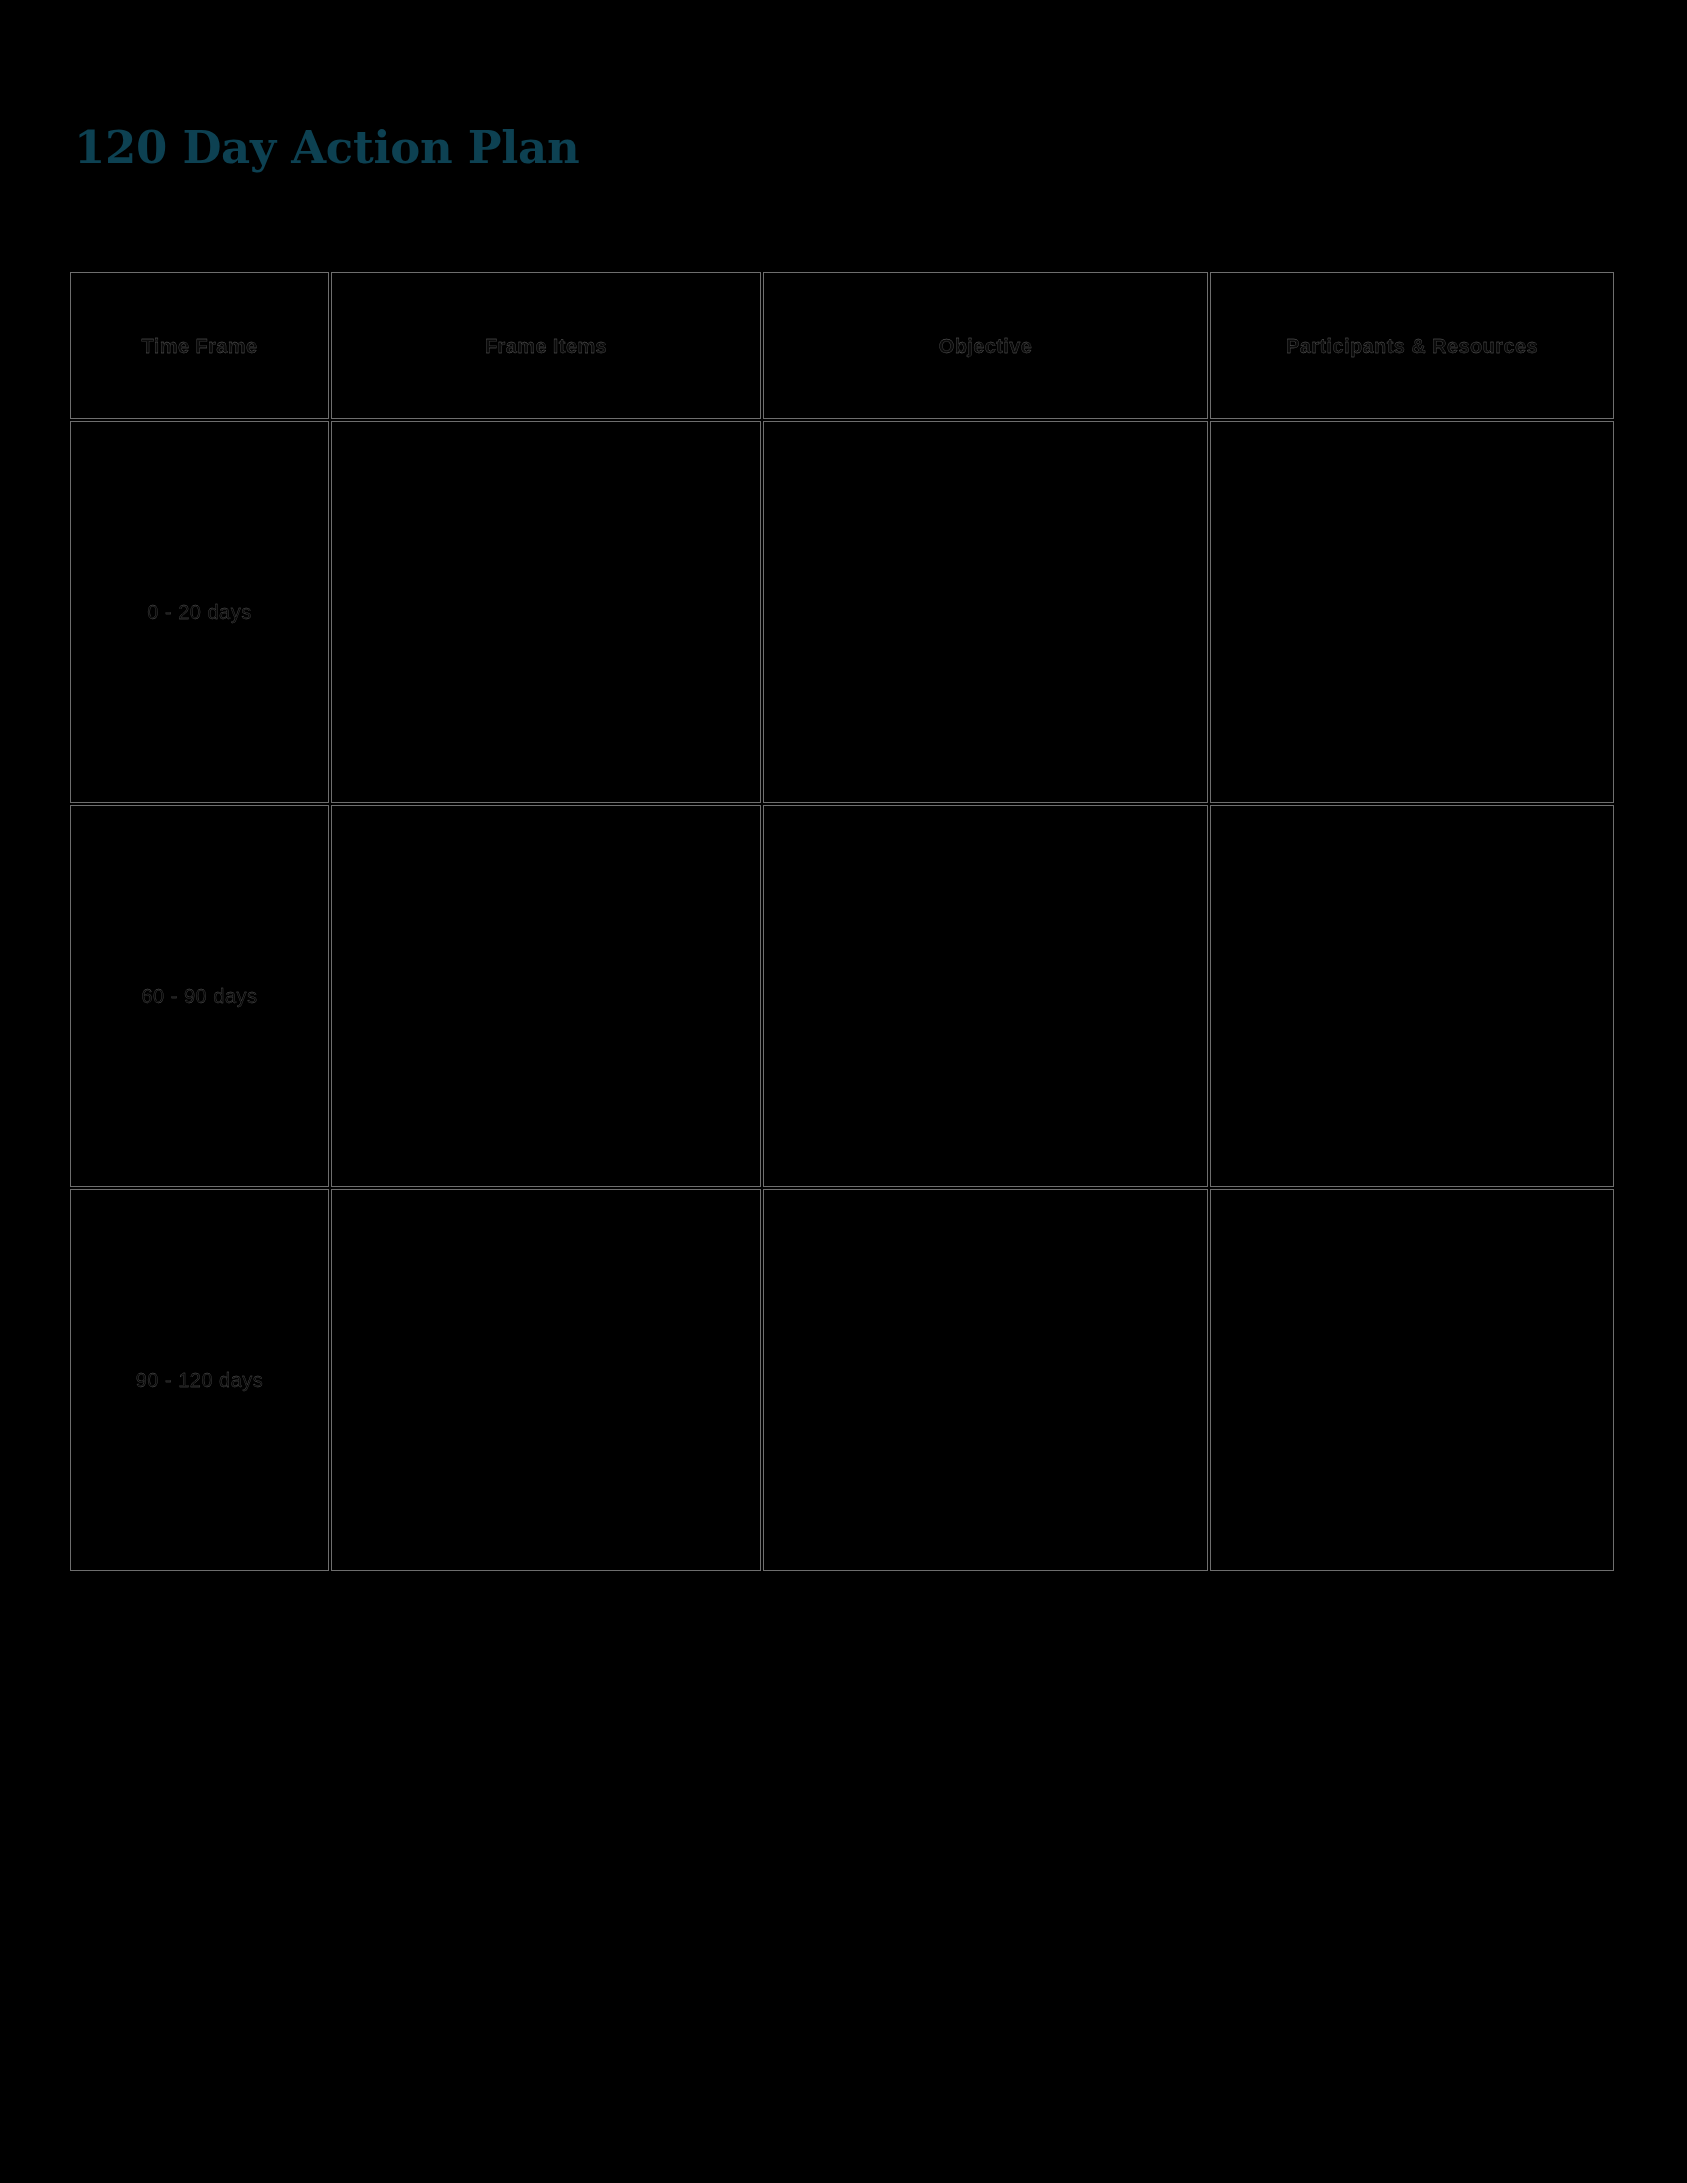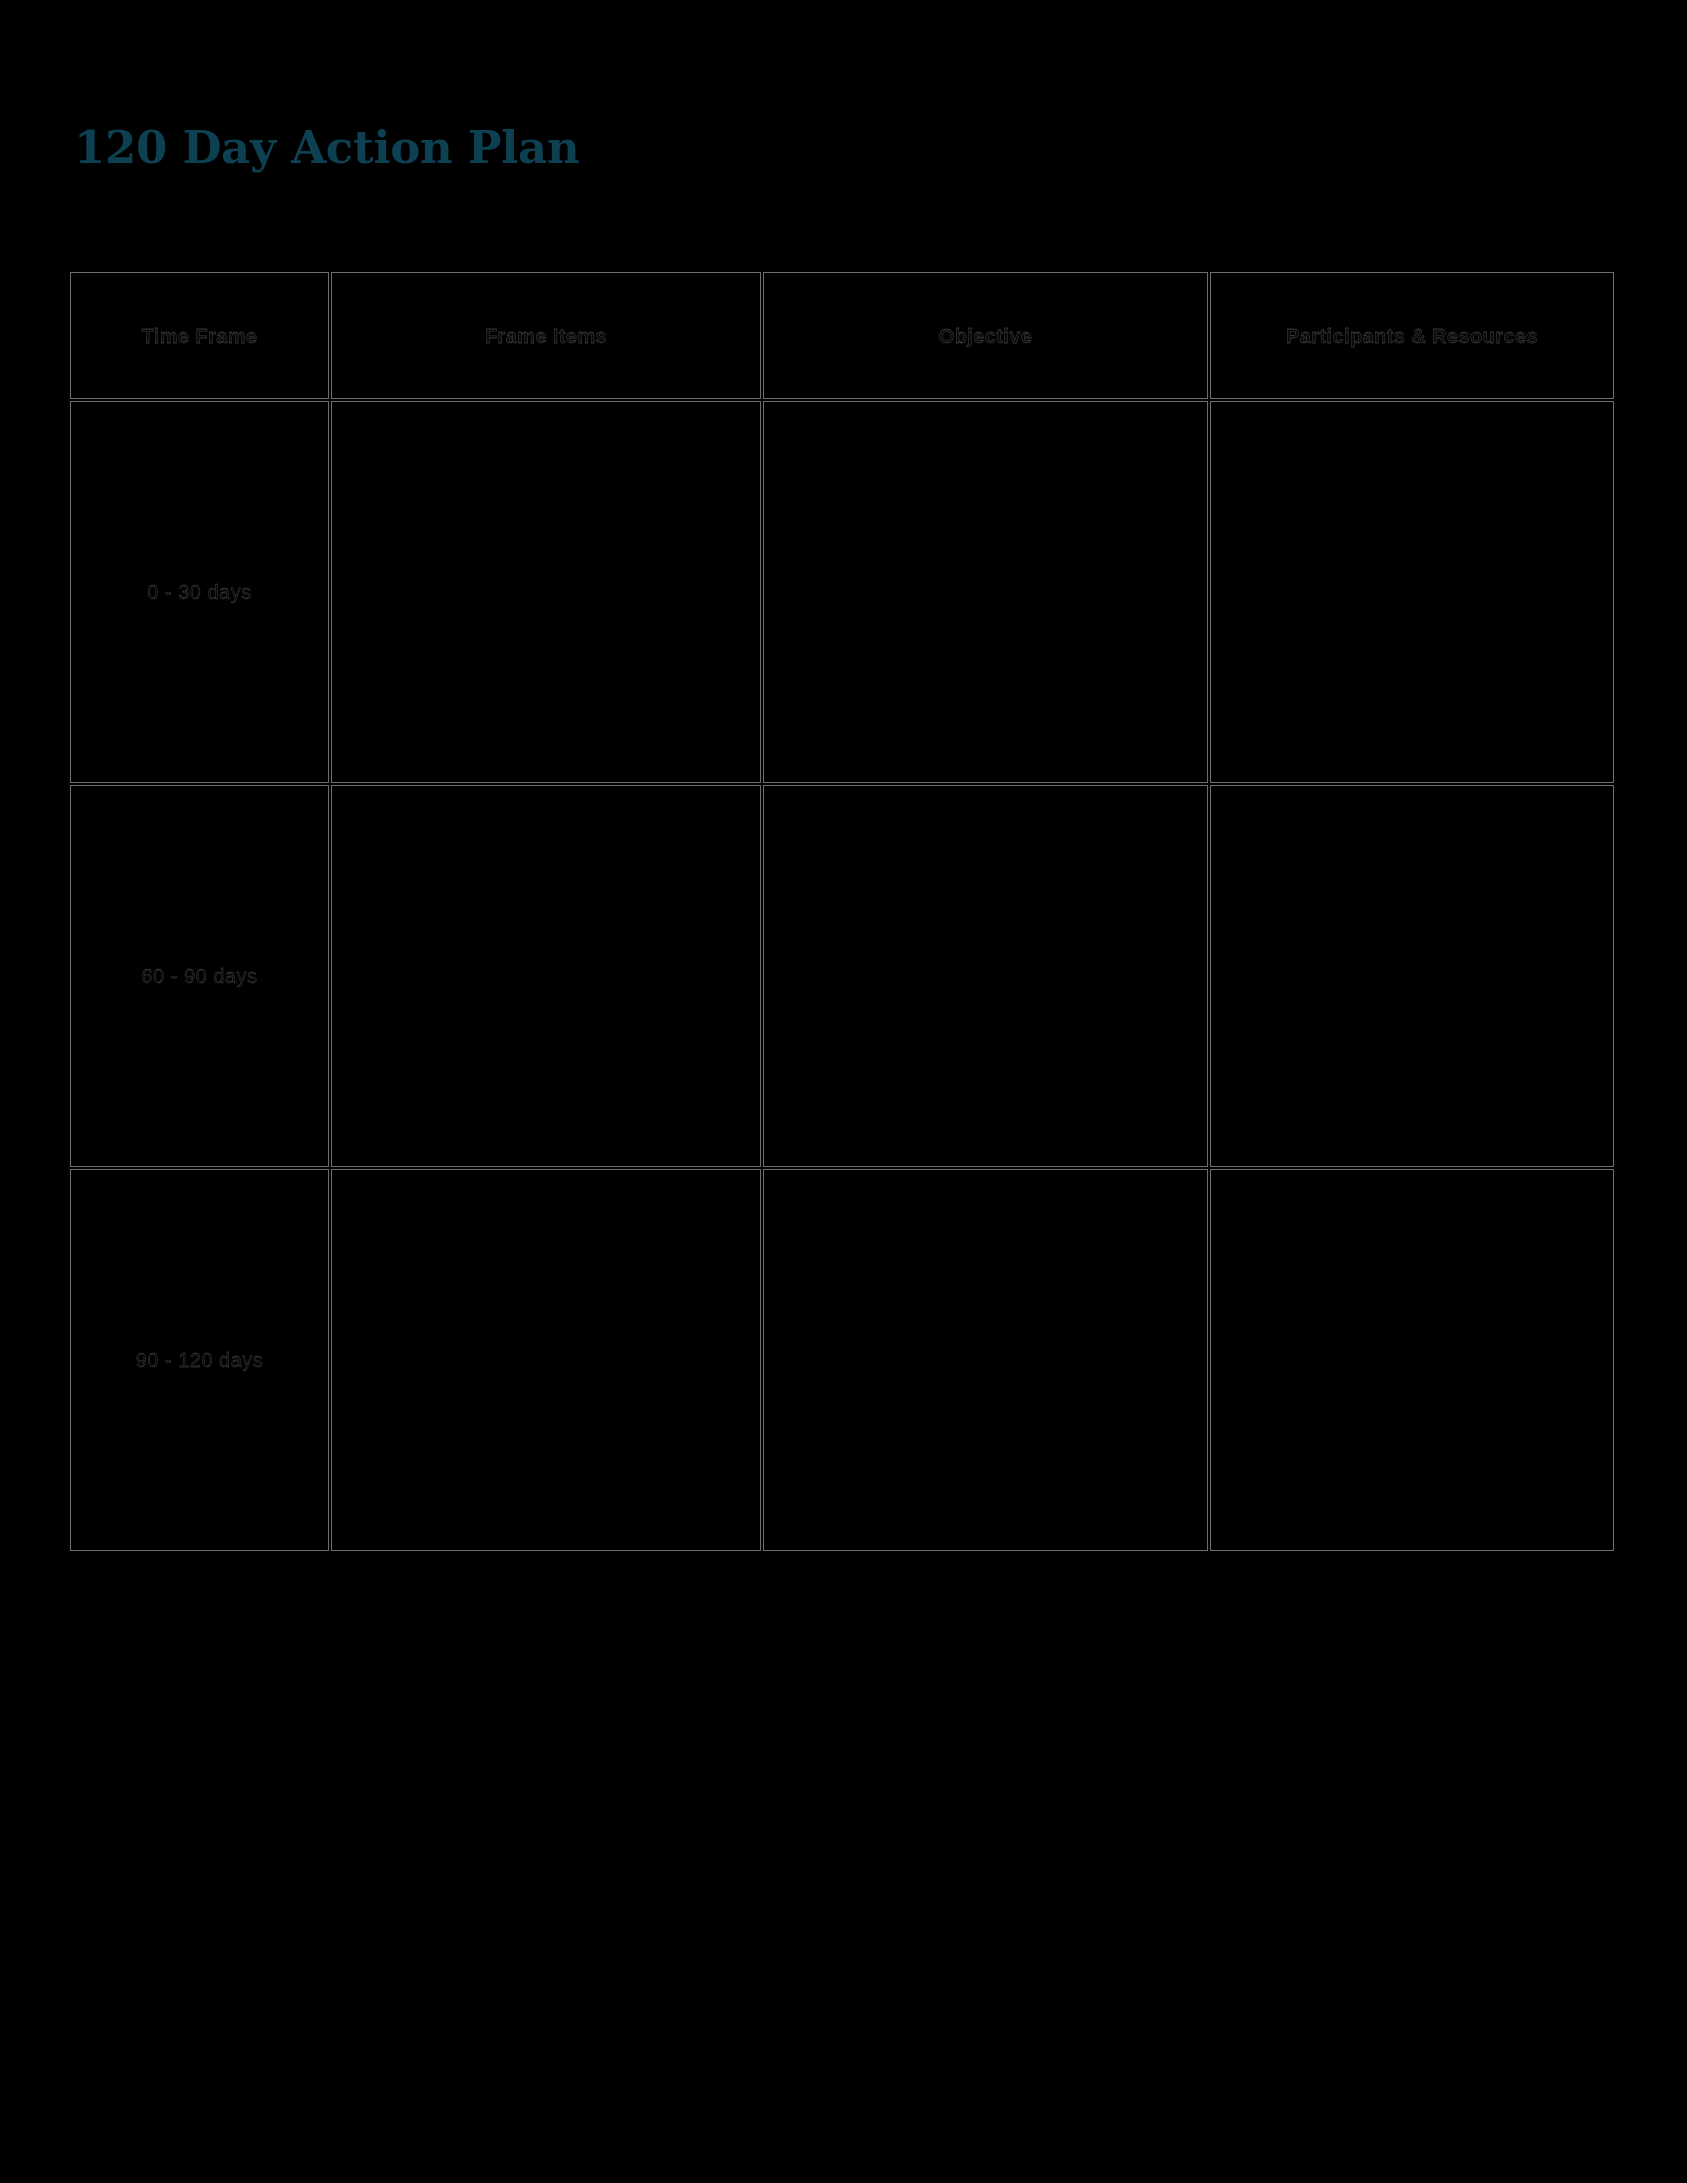--- a/index.html
+++ b/index.html
@@ -58,21 +58,21 @@
   .plan-table td {
     border: 1px solid #6e6e6e;
     background: #000000;
     padding: 0;
     margin: 0;
     vertical-align: middle;
     box-sizing: border-box;
   }
 
   .plan-table th {
-    height: 127px;
+    height: 147px;
     text-align: center;
   }
 
   .hdr-text {
     display: block;
     font-family: "Liberation Sans", sans-serif;
     font-weight: 700;
     font-size: 20px;
     letter-spacing: 0.4px;
     color: #0b0b0b;
@@ -138,21 +138,21 @@
         <th>
           <span class="hdr-text">Participants &amp; Resources</span>
         </th>
       </tr>
     </thead>
 
     <tbody>
 
       <tr>
         <td class="tf-cell">
-          <span class="tf-text">0 - 30 days</span>
+          <span class="tf-text">0 - 20 days</span>
         </td>
         <td>
           <span class="cell-body"></span>
         </td>
         <td>
           <span class="cell-body"></span>
         </td>
         <td>
           <span class="cell-body"></span>
         </td>

